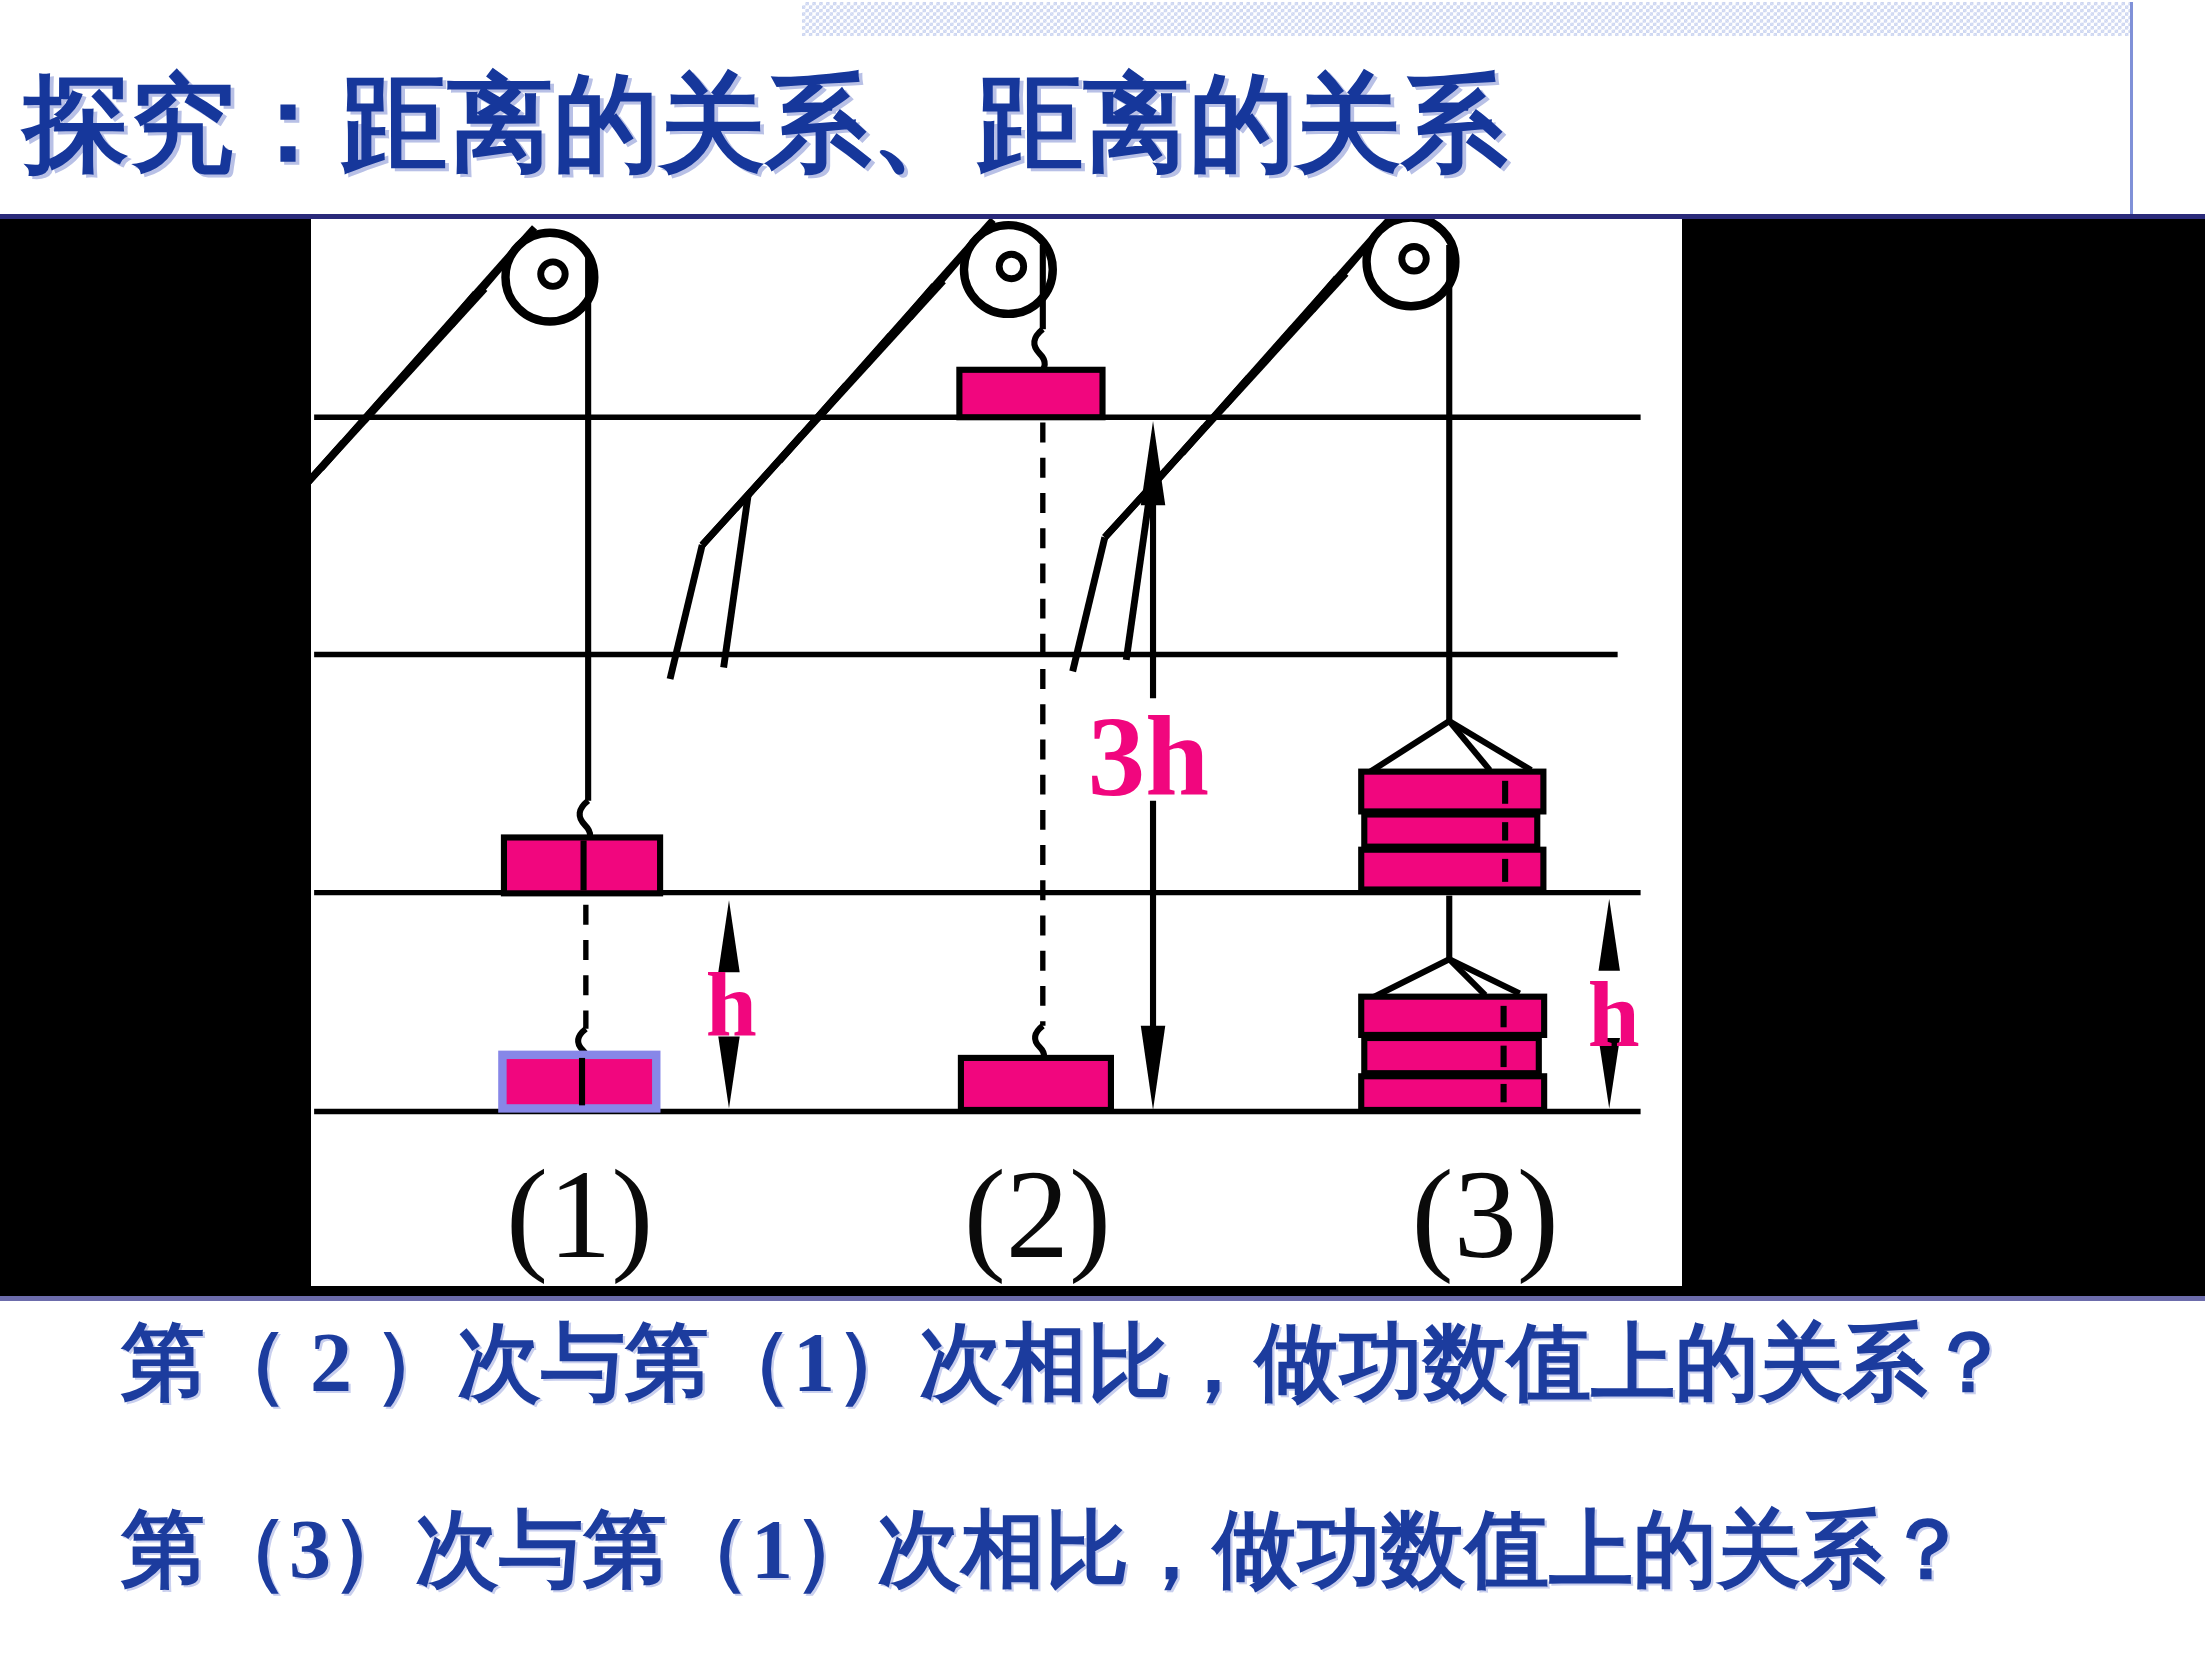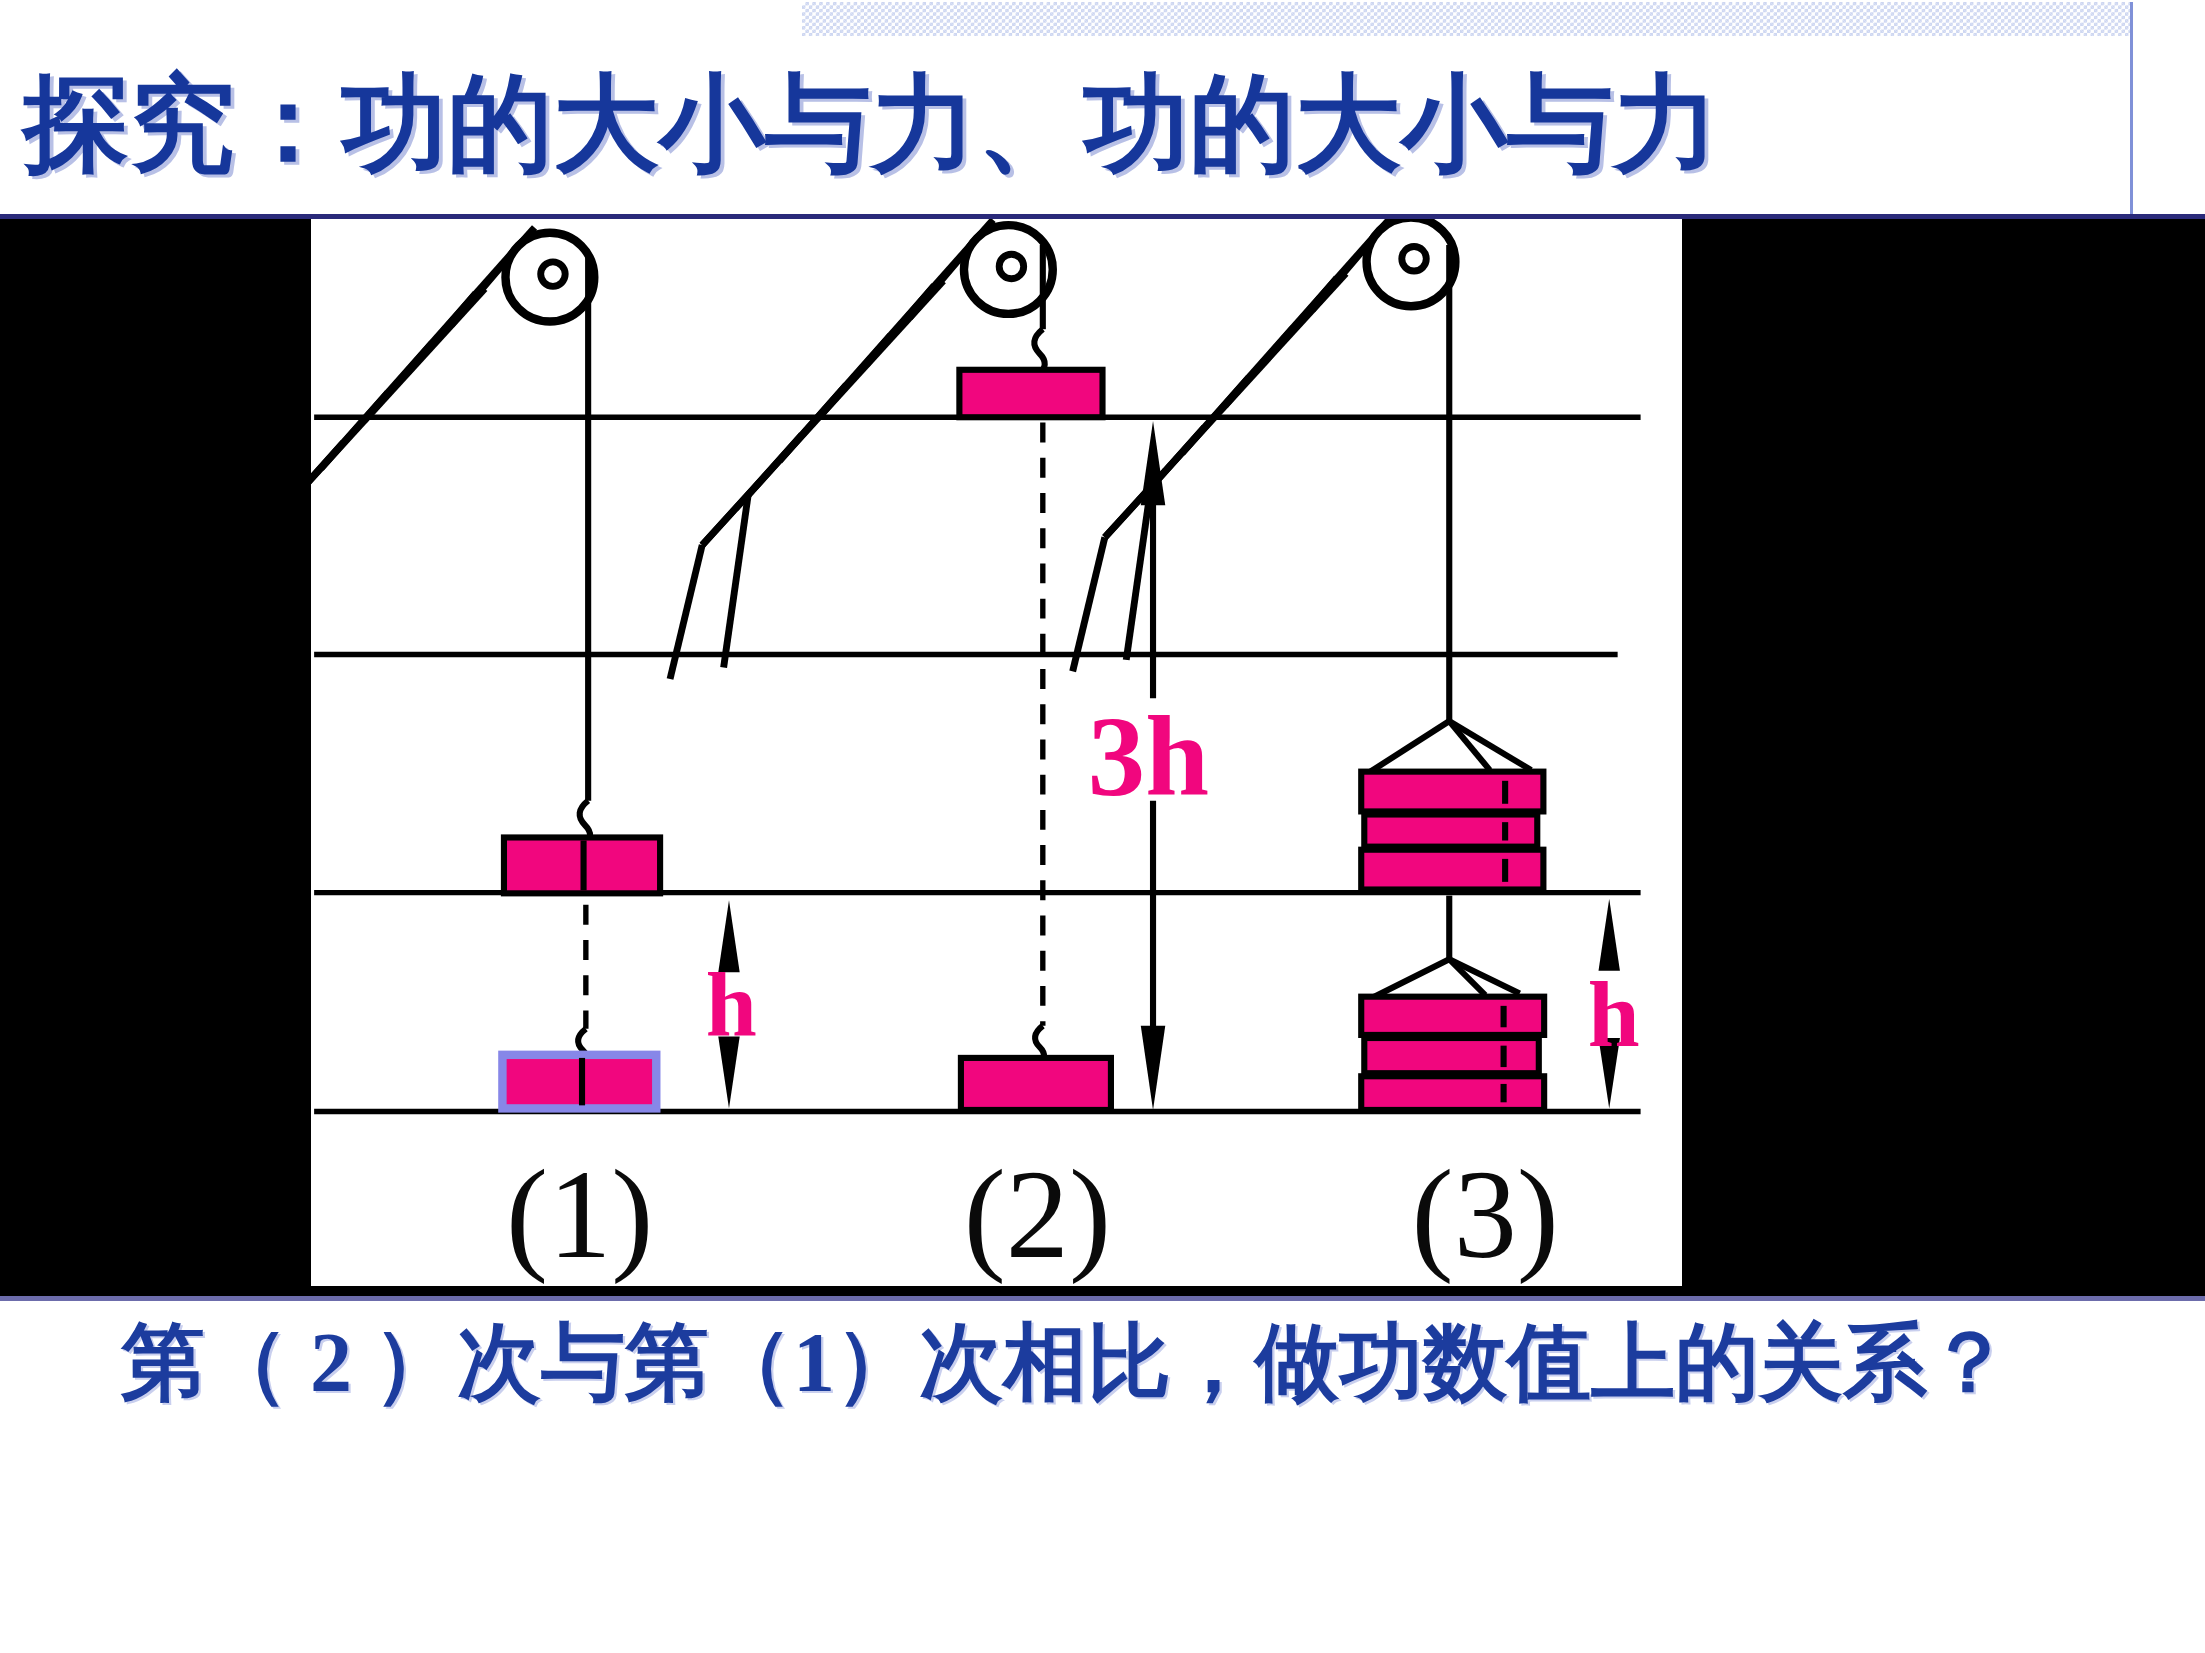--- a/index.html
+++ b/index.html
@@ -60,21 +60,21 @@
     margin-top:12px;
   }
   .q1{top:1303px;}
   .q2{top:1490px;}
 </style>
 </head>
 <body>
 
 <div id="slide">
 
-  <div class="title">探究：功的大小与力、功的大小与力</div>
+  <div class="title">探究：距离的关系、距离的关系</div>
   <div class="pattern-strip"></div>
   <div class="right-rule"></div>
 
   <div class="band"></div>
   <div class="band-top-line"></div>
   <div class="band-bottom-line"></div>
   <div class="fig-window"></div>
 
   <svg class="figure" viewBox="406 286 1791 1394" xmlns="http://www.w3.org/2000/svg">
 
@@ -153,15 +153,16 @@
       <line class="tick" x1="1964" y1="1366" x2="1964" y2="1394"></line>
       <line class="tick" x1="1964" y1="1416" x2="1964" y2="1440"></line>
       <polygon class="arrhead" points="2102,1174 2088,1268 2116,1268"></polygon>
       <polygon class="arrhead" points="2102,1448 2088,1356 2116,1356"></polygon>
       <text class="plabel" x="2108" y="1366" font-size="122">h</text>
       <text class="cap" x="1940" y="1642" font-size="165">(3)</text>
     </g>
   </svg>
 
   <div class="question q1">第（ 2 ）次与第（1）次相比，做功数值上的关系？</div>
+  <div class="question q2">第（3）次与第（1）次相比，做功数值上的关系？</div>
 
 </div>
 
 
 </body></html>

